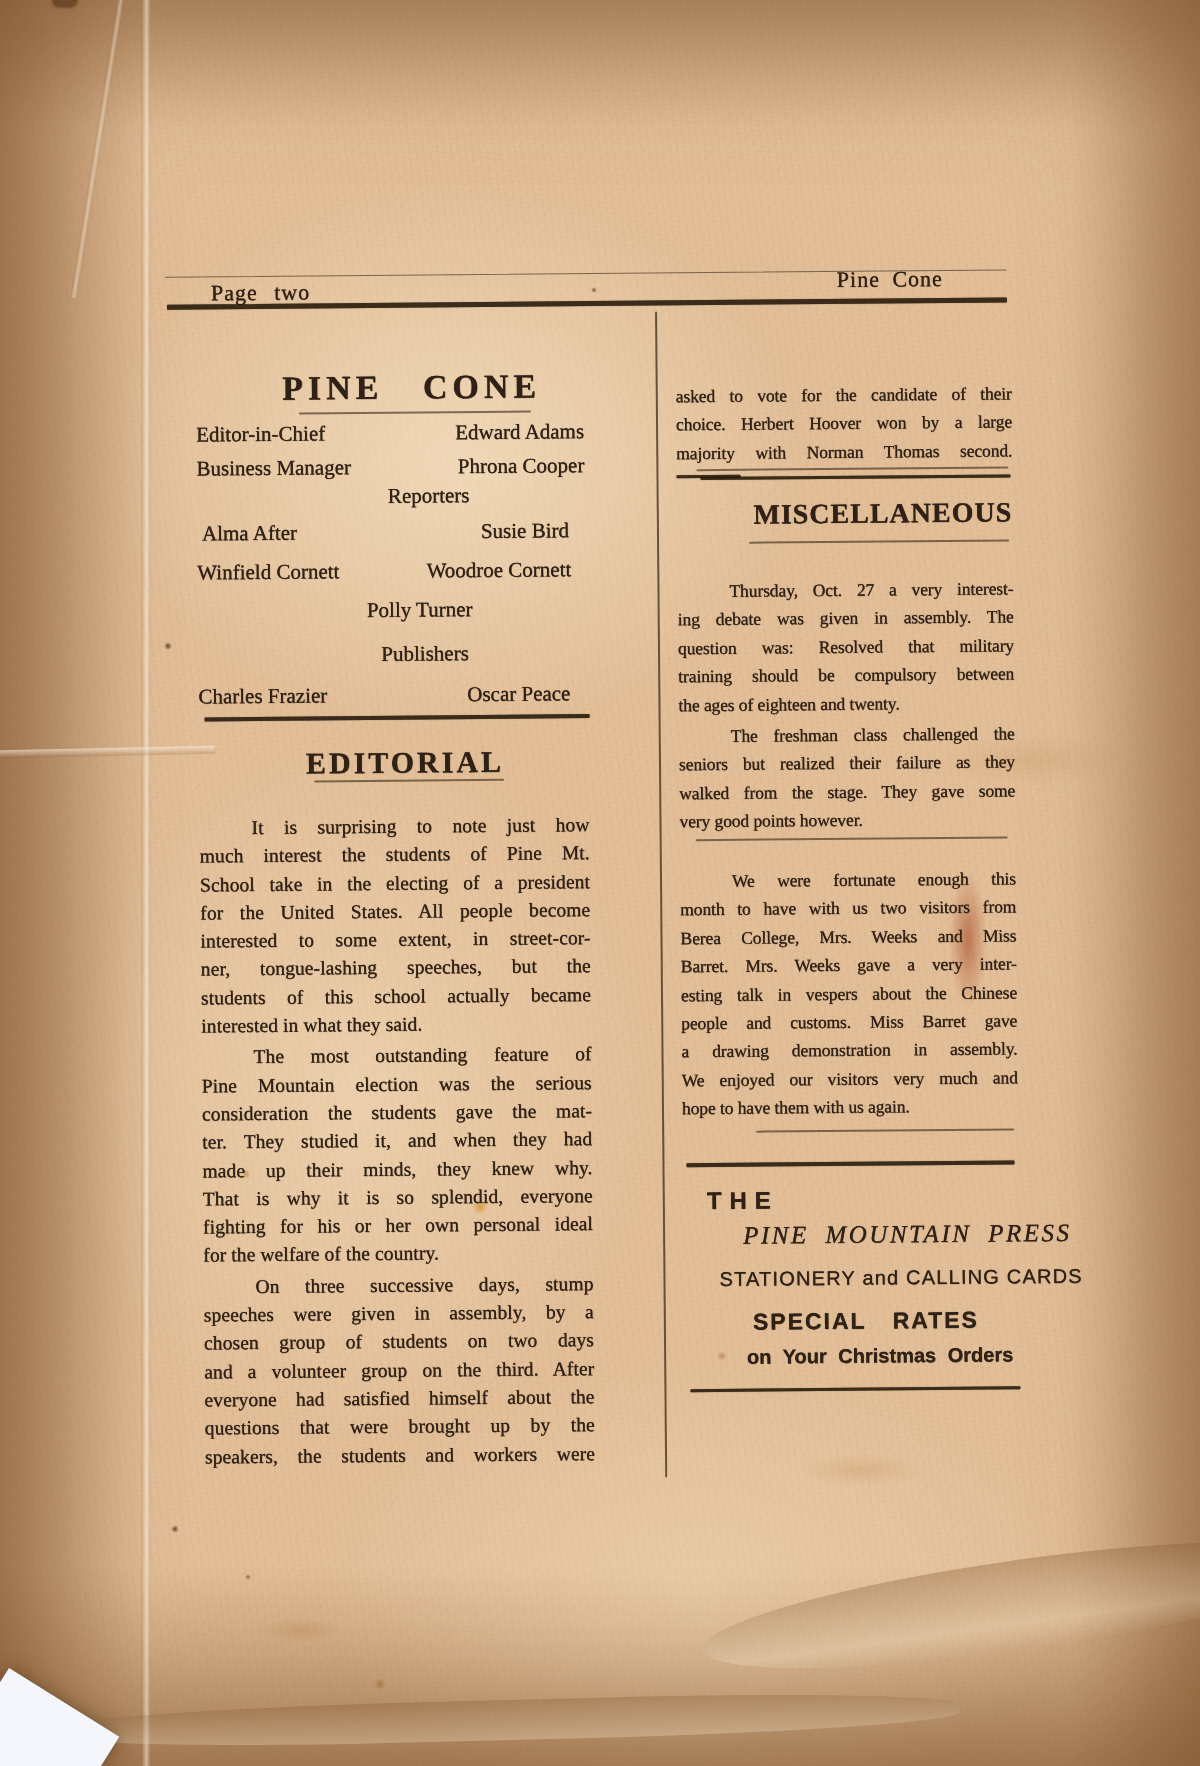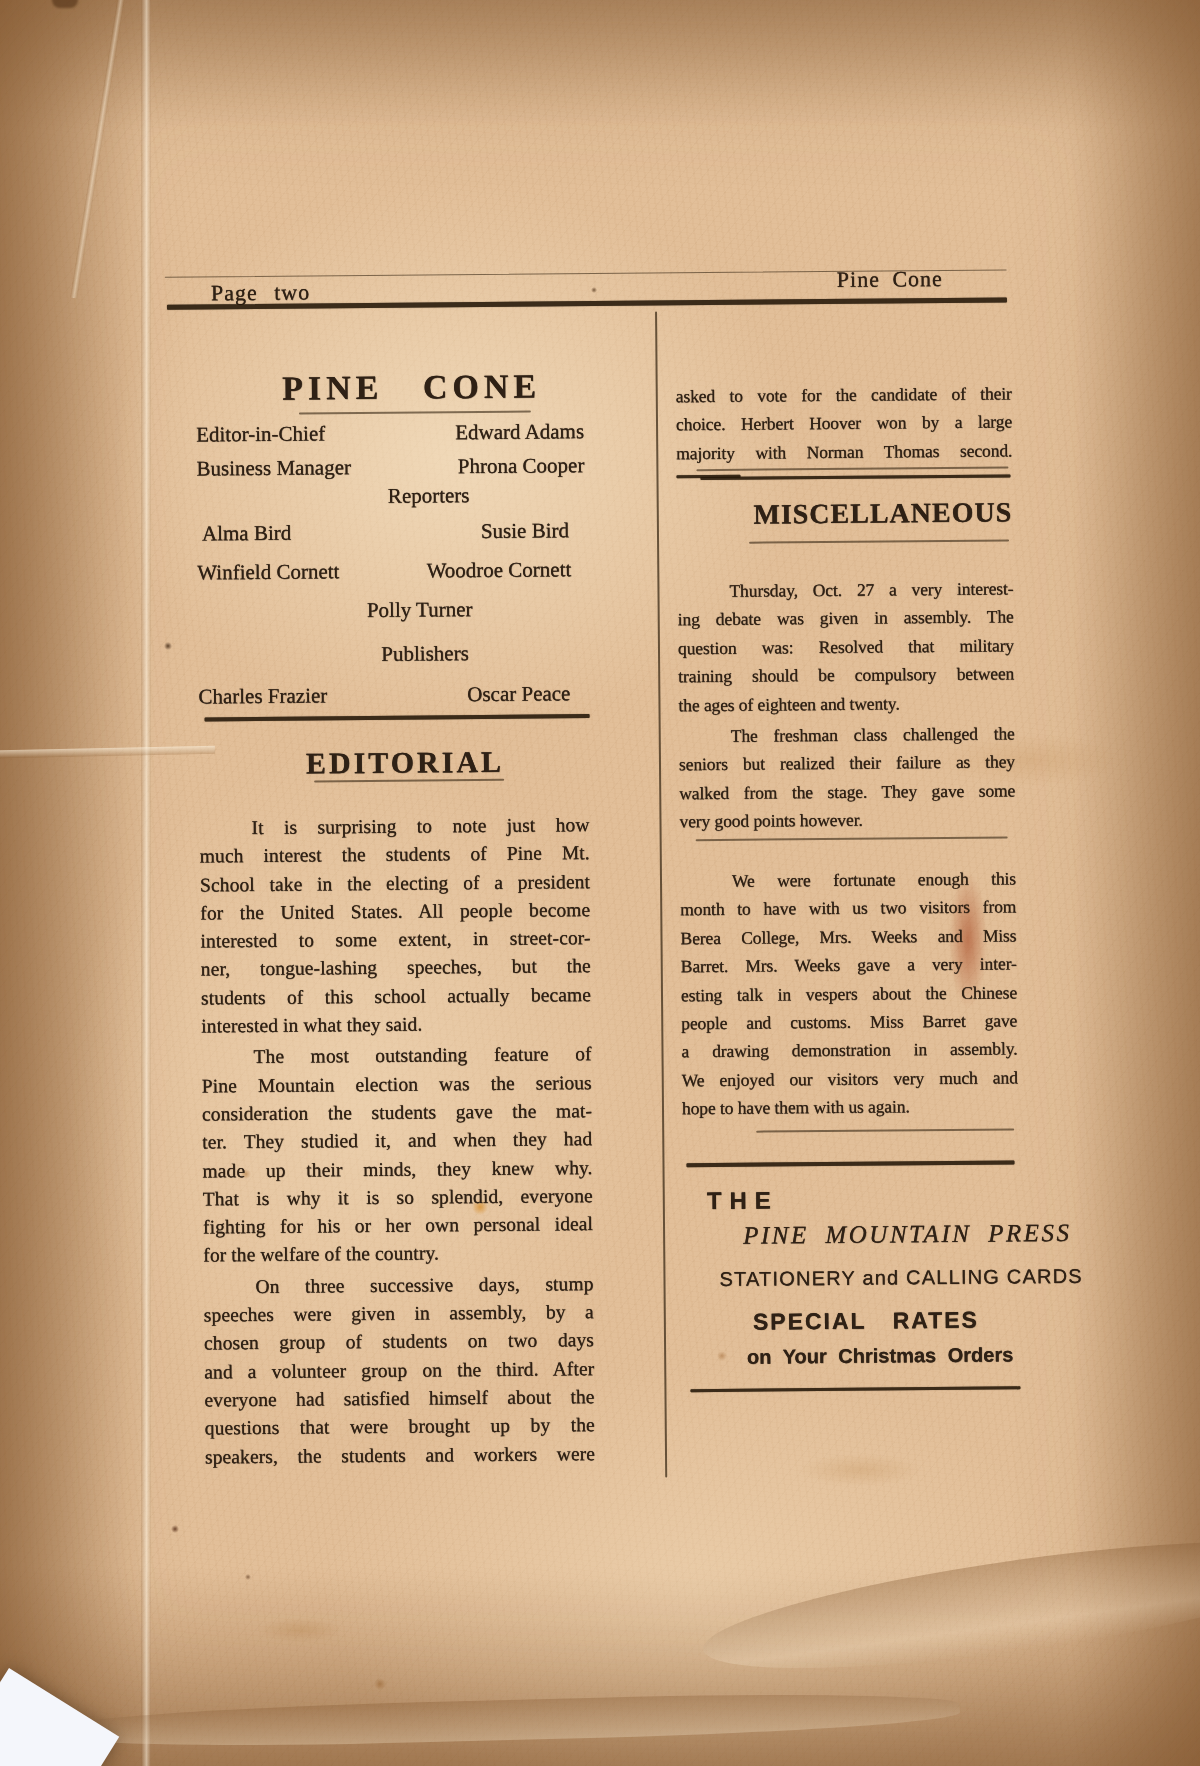--- a/index.html
+++ b/index.html
@@ -154,21 +154,21 @@
         <span>Edward Adams</span>
       </div>
       <div class="lay mastrow flexrow ink" id="staff-row-2">
         <span>Business Manager</span>
         <span>Phrona Cooper</span>
       </div>
 
       <div class="lay ink" id="reporters-label">Reporters</div>
 
       <div class="lay mastrow flexrow ink" id="rep-row-1">
-        <span style="padding-left:5px">Alma Bird</span>
+        <span style="padding-left:5px">Alma After</span>
         <span style="padding-right:16px">Susie Bird</span>
       </div>
       <div class="lay mastrow flexrow ink" id="rep-row-2">
         <span>Winfield Cornett</span>
         <span style="padding-right:14px">Woodroe Cornett</span>
       </div>
       <div class="lay ink" id="rep-center">Polly Turner</div>
 
       <div class="lay ink" id="publishers-label">Publishers</div>
       <div class="lay mastrow flexrow ink" id="pub-row">

